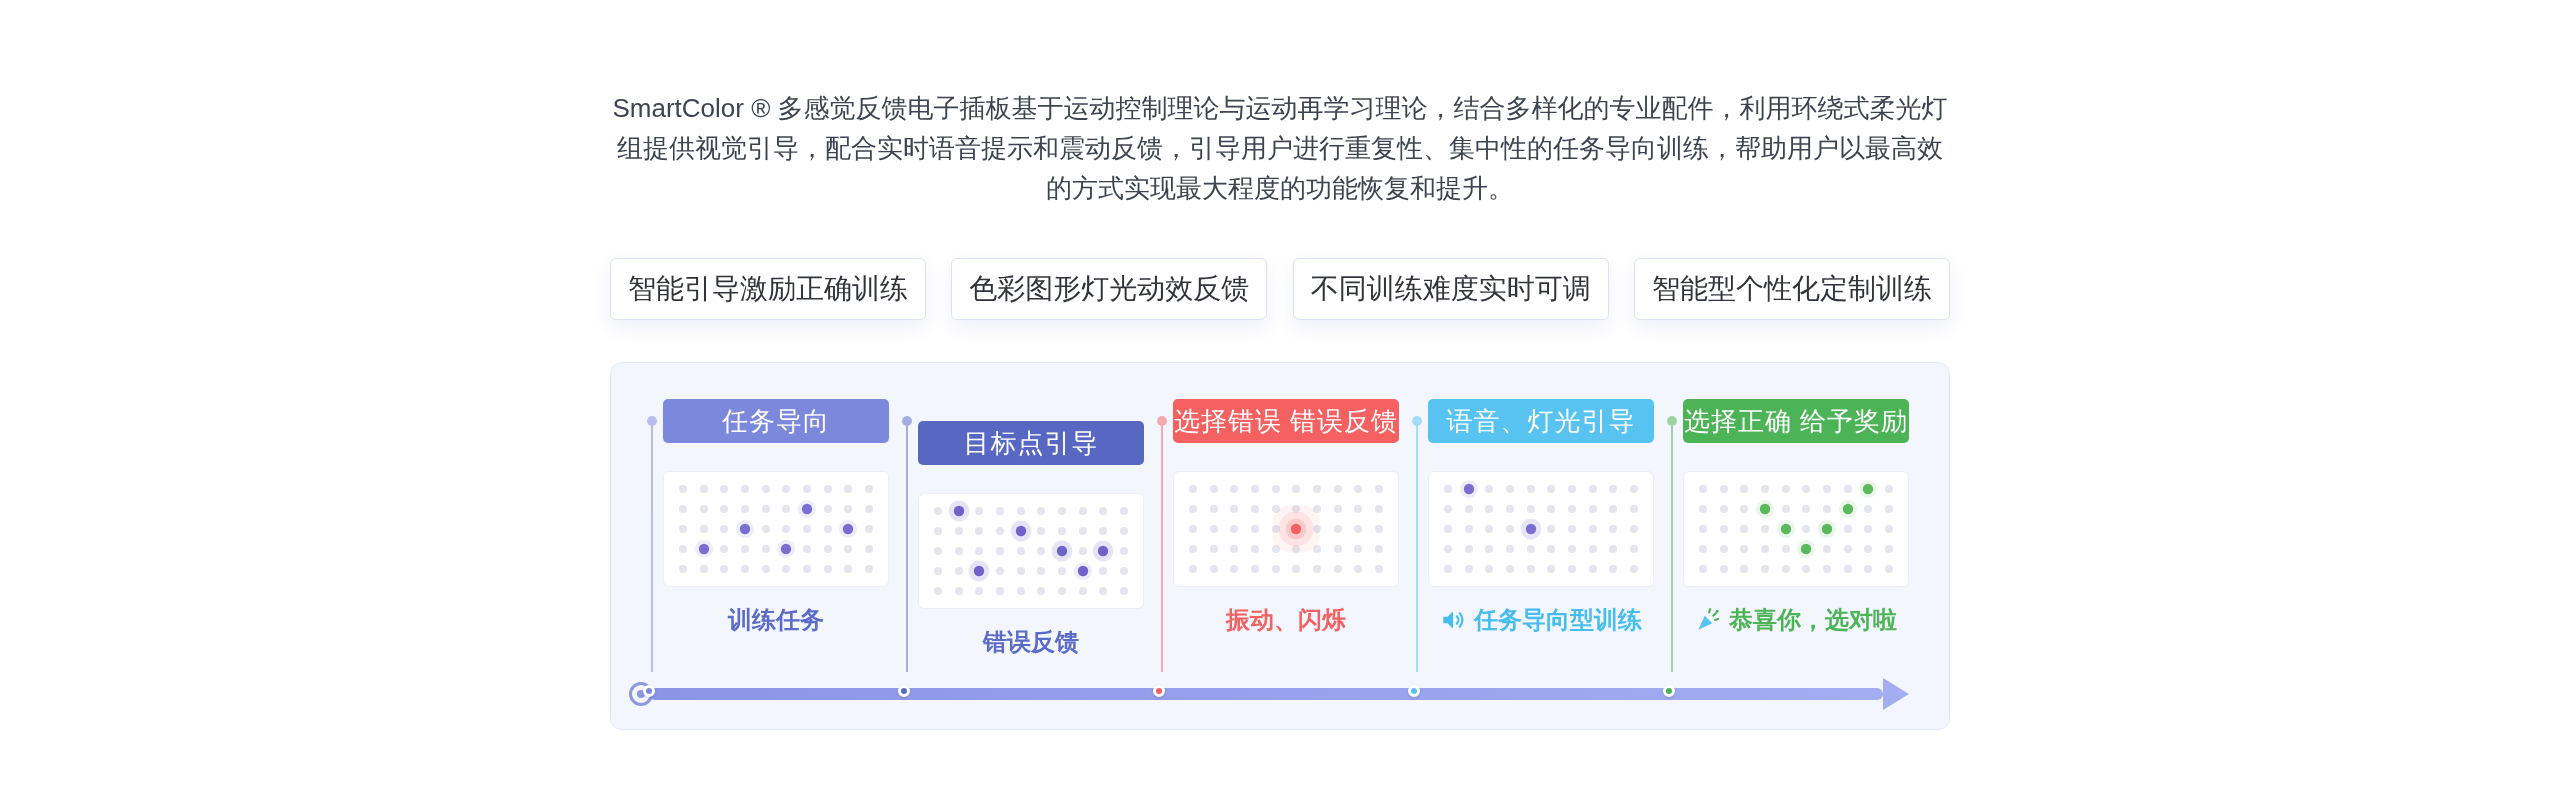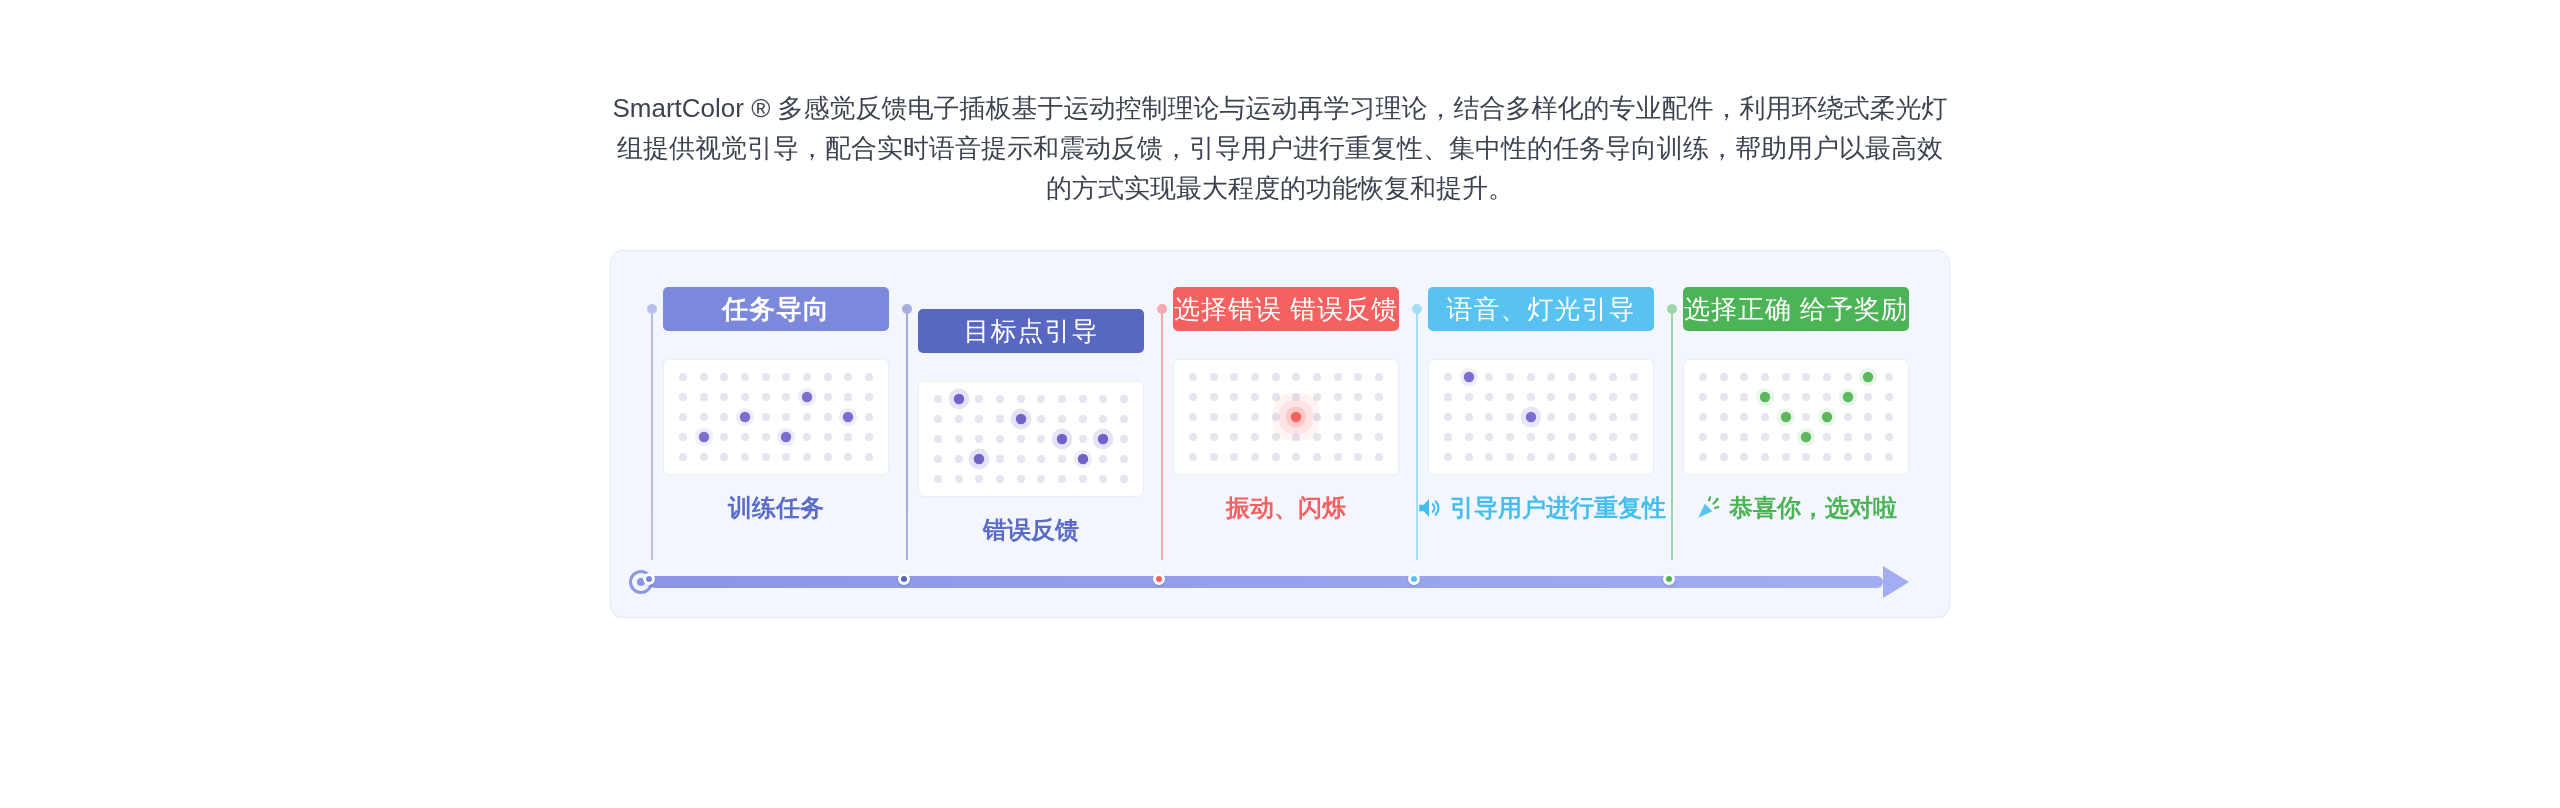--- a/index.html
+++ b/index.html
@@ -54,28 +54,34 @@
             border-radius:50%; box-shadow:0 1px 3px rgba(0,0,0,0.15); }
 </style>
 </head>
 <body>
 
 <div class="container">
 
 
   <p class="description">SmartColor ® 多感觉反馈电子插板基于运动控制理论与运动再学习理论，结合多样化的专业配件，利用环绕式柔光灯组提供视觉引导，配合实时语音提示和震动反馈，引导用户进行重复性、集中性的任务导向训练，帮助用户以最高效的方式实现最大程度的功能恢复和提升。</p>
 
+  <div class="features">
+    <div class="feature-btn">智能引导激励正确训练</div>
+    <div class="feature-btn">色彩图形灯光动效反馈</div>
+    <div class="feature-btn">不同训练难度实时可调</div>
+    <div class="feature-btn">智能型个性化定制训练</div>
+  </div>
 
   <div class="panel" style="background: rgb(244, 246, 254); border-color: rgb(227, 232, 248);">
     <div class="stages">
   <div class="stage">
     <div class="connector" style="background: rgb(124, 136, 220);">
       <div class="connector-dot" style="background: rgb(124, 136, 220);"></div>
     </div>
-    <div class="badge" style="background: rgb(124, 136, 220); font-weight: bold;">任务导向</div>
+    <div class="badge" style="background: rgb(124, 136, 220);">任务导向</div>
     <div class="grid-box">
             <div class="grid-row">
               <span class="gdot" style="background: rgb(228, 229, 239);"></span>
               <span class="gdot" style="background: rgb(228, 229, 239);"></span>
               <span class="gdot" style="background: rgb(228, 229, 239);"></span>
               <span class="gdot" style="background: rgb(228, 229, 239);"></span>
               <span class="gdot" style="background: rgb(228, 229, 239);"></span>
               <span class="gdot" style="background: rgb(228, 229, 239);"></span>
               <span class="gdot" style="background: rgb(228, 229, 239);"></span>
               <span class="gdot" style="background: rgb(228, 229, 239);"></span>
@@ -350,21 +356,21 @@
               <span class="gdot" style="background: rgb(228, 229, 239);"></span>
             </div>
           </div>
     <div class="caption" style="color: rgb(69, 190, 239);">
       <span class="cap-icon">
               <svg viewBox="0 0 24 24" width="26" height="26">
     <path d="M3 9h4l5-5v16l-5-5H3z" fill="#45BEEF"></path>
     <path d="M15.5 8.5a5 5 0 0 1 0 7M18.2 5.8a9 9 0 0 1 0 12.4" fill="none" stroke="#45BEEF" stroke-width="2" stroke-linecap="round"></path>
   </svg>
             </span>
-      <span class="cap-text">引导用户进行重复性</span>
+      <span class="cap-text">任务导向型训练</span>
     </div>
   </div>
 
   <div class="stage">
     <div class="connector" style="background: rgb(76, 180, 86);">
       <div class="connector-dot" style="background: rgb(76, 180, 86);"></div>
     </div>
     <div class="badge" style="background: rgb(76, 180, 86);">选择正确 给予奖励</div>
     <div class="grid-box">
             <div class="grid-row">

